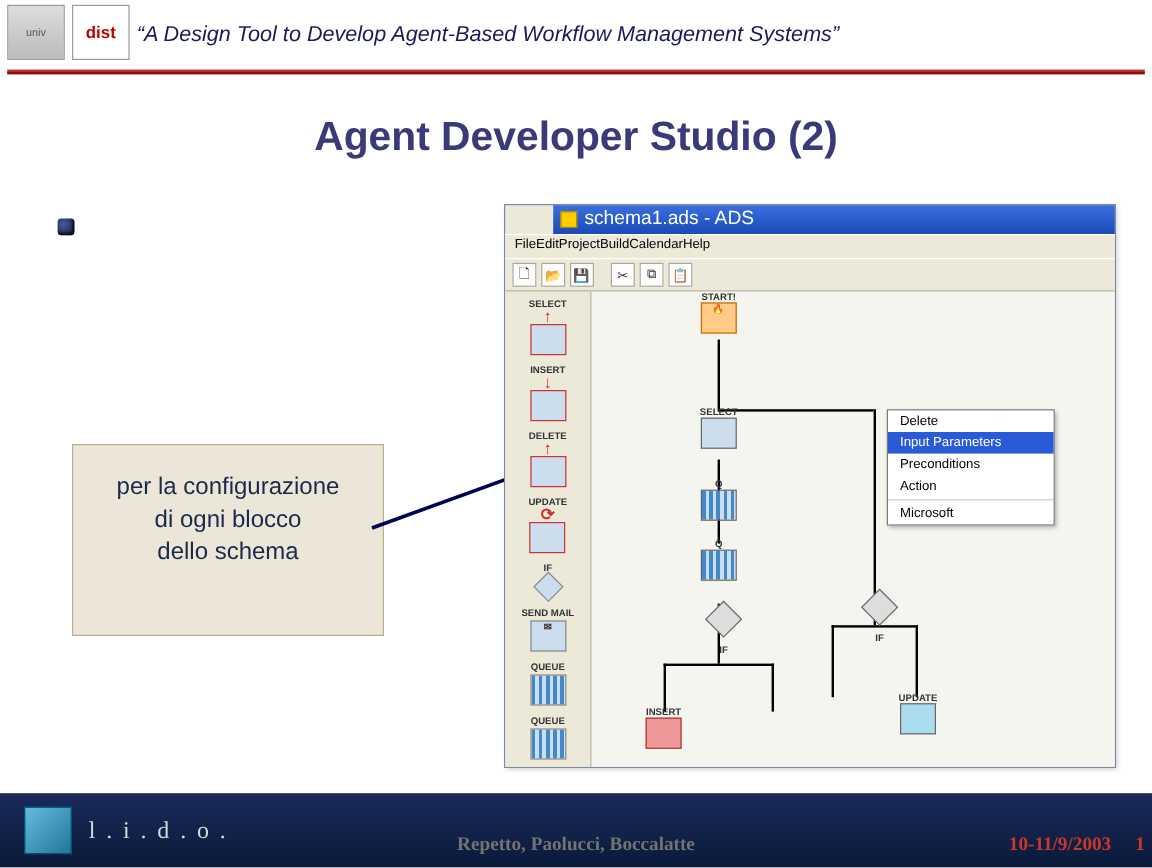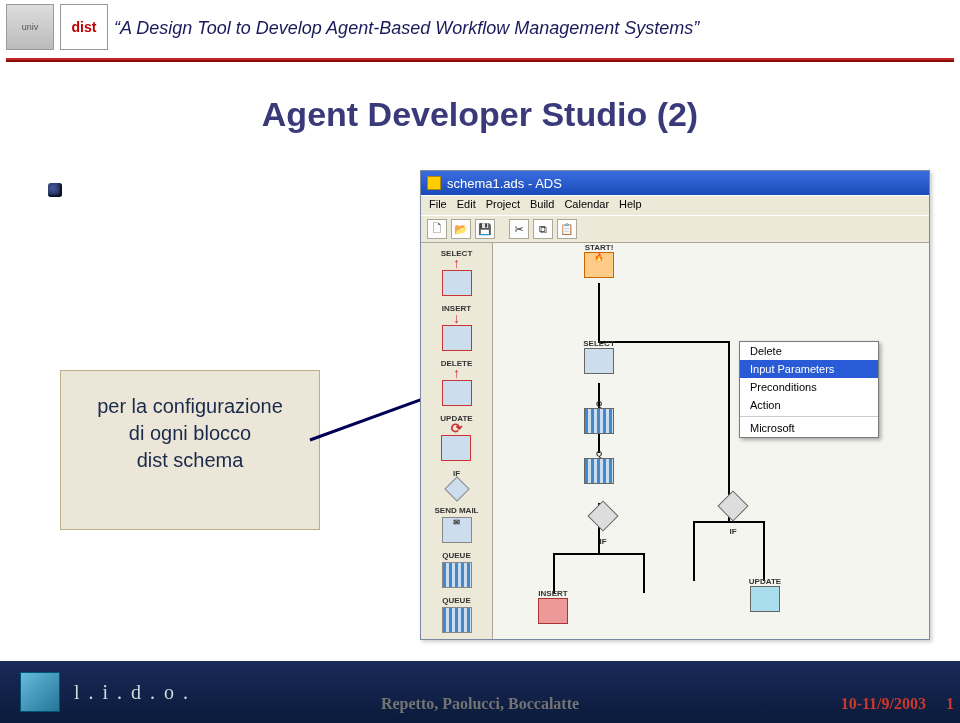--- a/index.html
+++ b/index.html
@@ -64,24 +64,25 @@
   
   .app {
     position:absolute; left:420px; top:170px; width:510px; height:470px;
     border:1px solid #7a8aa0; background:#ece9d8;
     font-family: Tahoma, sans-serif; font-size:11px;
     box-shadow:2px 2px 4px #0003;
   }
   .titlebar {
     height:24px; background:linear-gradient(#3a6ee0,#1a4ab8);
     color:#fff; display:flex; align-items:center; gap:6px; padding:0 6px;
-    font-size:13px;
+    font-size:16px;
+    margin-left:40px;
   }
   .titlebar .ticon { width:14px; height:14px; background:#fc0; border:1px solid #a80; }
-  .menubar { height:20px; background:#ece9d8; display:flex; gap:10px; padding:2px 8px; color:#000; border-top:1px solid #fff; }
+  .menubar { height:20px; background:#ece9d8; display:flex; gap:0; padding:2px 8px; color:#000; border-top:1px solid #fff; }
   .toolbar { height:28px; background:#ece9d8; border-top:1px solid #fff; border-bottom:1px solid #aca899; display:flex; align-items:center; gap:4px; padding:0 6px; }
   .tbtn { width:20px; height:20px; border:1px solid #aca899; background:#fdfdfd; display:flex; align-items:center; justify-content:center; font-size:11px; color:#333;}
   .tb-sep { width:6px; }
   .app-body { position:absolute; left:0; top:72px; right:0; bottom:0; display:flex; }
   .palette {
     width:72px; background:#ece9d8; border-right:1px solid #aca899;
     display:flex; flex-direction:column; gap:8px; padding:6px 4px;
     align-items:center; overflow:hidden;
   }
   .pal-item { text-align:center; font-size:8px; font-weight:bold; color:#333; }
@@ -145,21 +146,21 @@
 
 <div class="slide-title">Agent Developer Studio (2)</div>
 
 <div class="bullet">
   <span class="bullet-dot"></span>
 </div>
 
 <div class="callout">
   <div>per la configurazione</div>
   <div>di ogni blocco</div>
-  <div>dist schema</div>
+  <div>dello schema</div>
 </div>
 
 <svg class="arrow-line" viewBox="0 0 350 180">
   <line x1="10" y1="130" x2="340" y2="10" stroke="#000055" stroke-width="3"></line>
 </svg>
 
 <div class="app">
   <div class="titlebar">
     <span class="ticon"></span>
     <span>schema1.ads - ADS</span>

